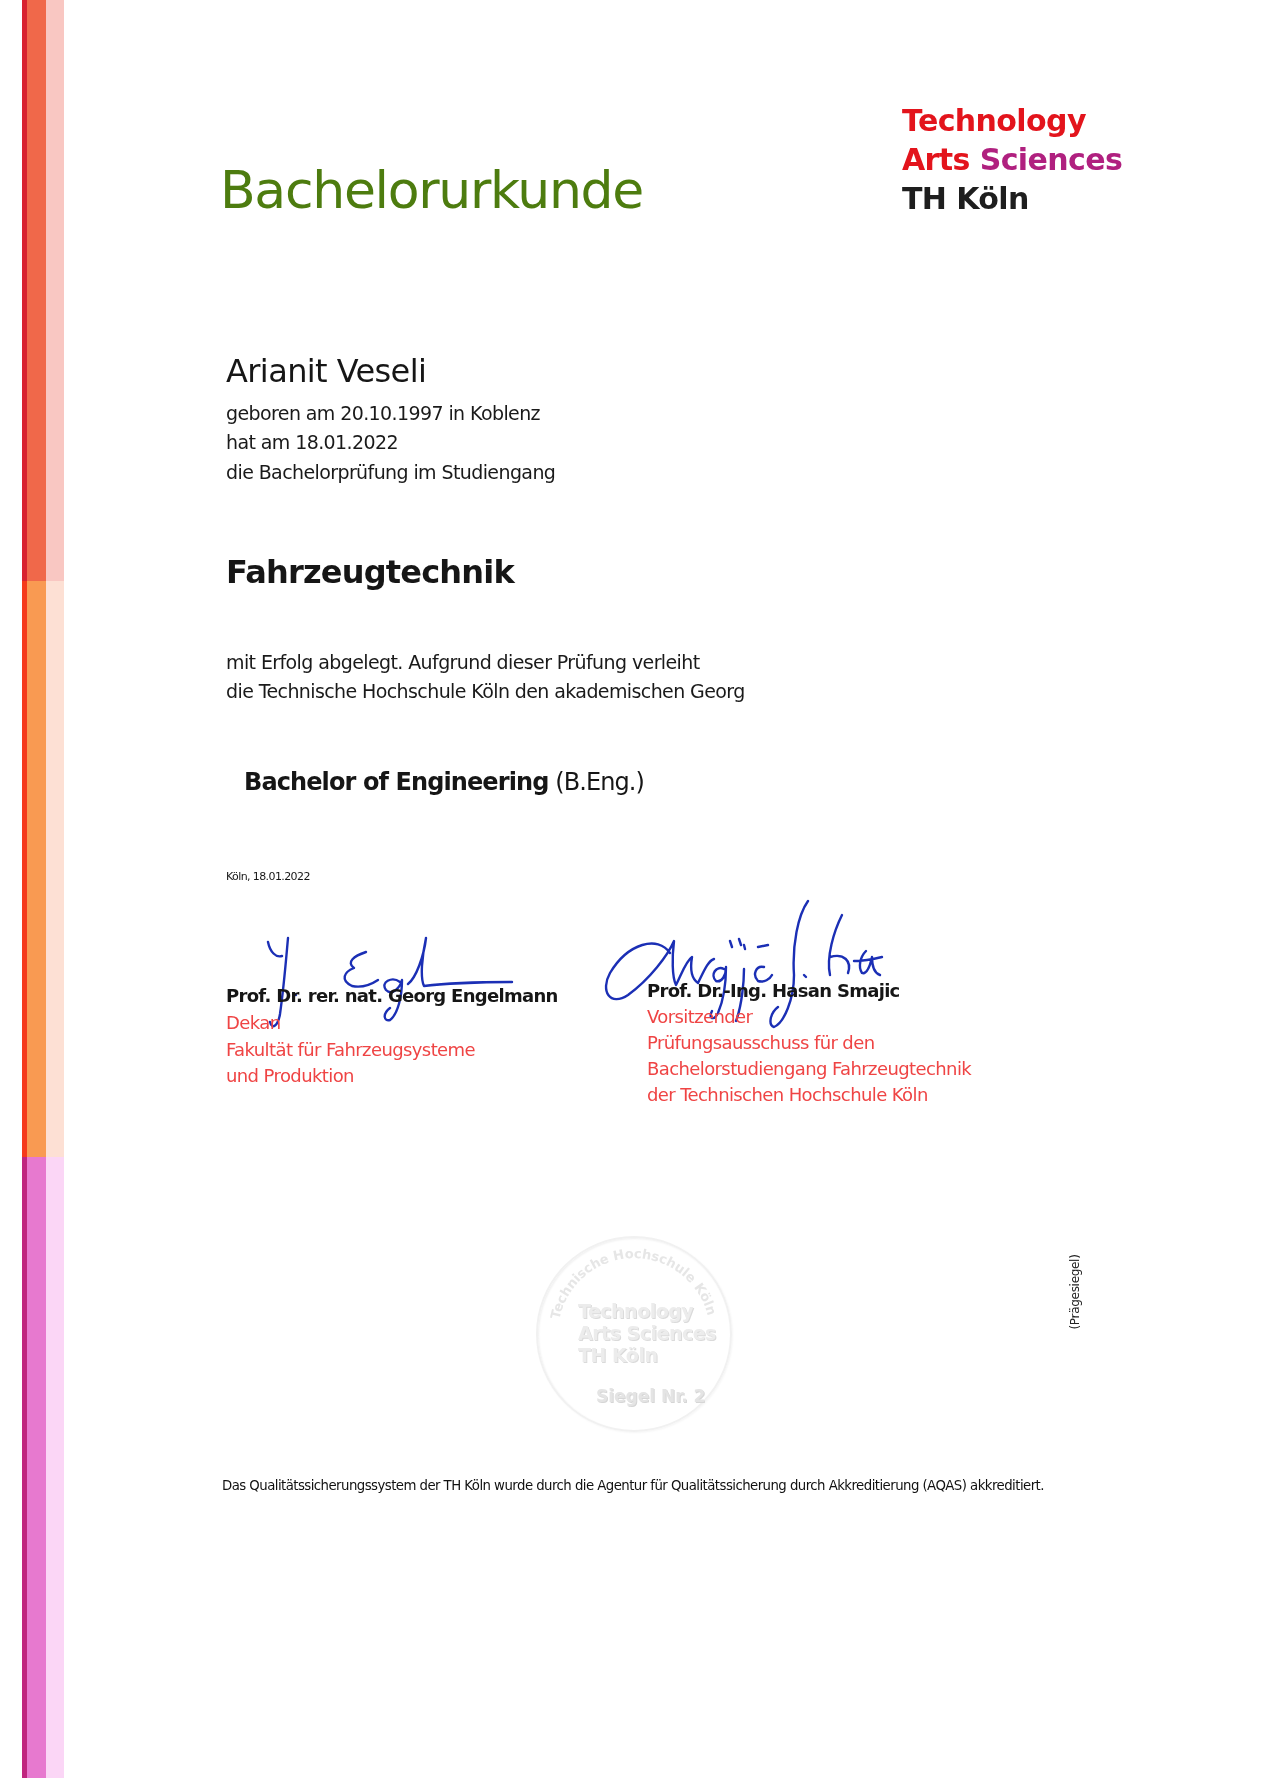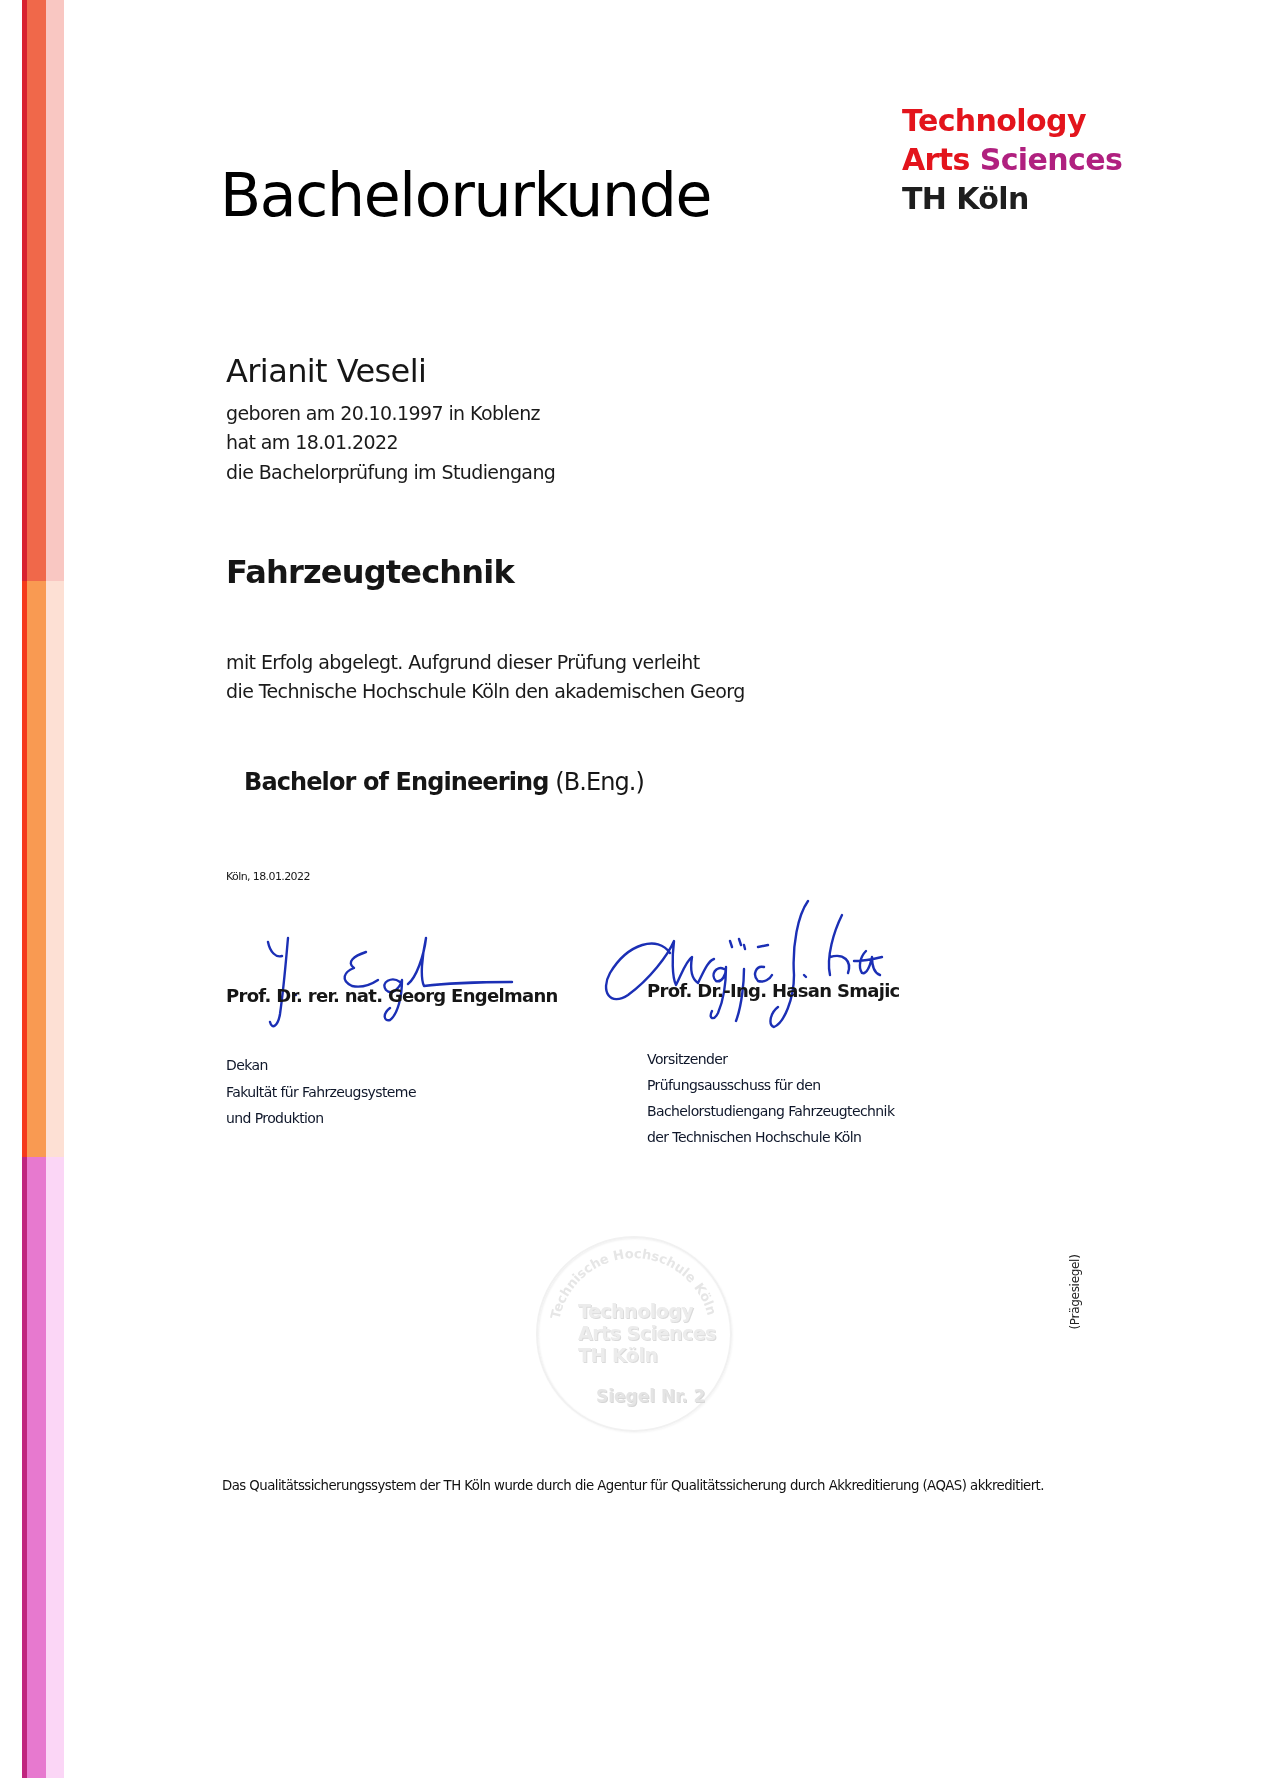--- a/index.html
+++ b/index.html
@@ -20,35 +20,35 @@
   .seg3 { top: 1157px; height: 621px; }
 
   
   .logo { position: absolute; left: 902px; top: 101px; font-family: "DejaVu Sans", sans-serif;
           font-weight: bold; font-size: 30px; line-height: 39px; letter-spacing: -0.6px; }
   .logo .l1 { color: var(--red); }
   .logo .l2a { color: var(--red); }
   .logo .l2b { color: var(--purple); }
   .logo .l3 { color: #1e1e1e; }
 
-  .title { left: 220px; top: 160px; font-size: 60px; font-weight: normal; letter-spacing: -1.3px; color: #000000; }
+  .title { left: 220px; top: 160px; font-size: 52px; font-weight: normal; letter-spacing: -1.3px; color: #4d7c0f; }
 
   .name { left: 226px; top: 352px; font-size: 32px; letter-spacing: -0.6px; }
   .body-line { font-size: 19px; letter-spacing: -0.6px; color: #1a1a1a; }
 
   .program { left: 226px; top: 553px; font-size: 32px; font-weight: bold; letter-spacing: -0.8px; }
 
   .degree { left: 244px; top: 768px; font-size: 24px; letter-spacing: -0.9px; }
   .degree b { font-weight: bold; }
   .degree span.abbr { font-weight: normal; }
 
   .place-date { left: 226px; top: 870px; font-size: 11px; letter-spacing: -0.6px; }
 
   .sig-name { font-size: 18px; font-weight: bold; letter-spacing: -0.7px; }
-  .sig-line { font-size: 14px; letter-spacing: -0.6px; color: #0f172a; margin-top: 45px; }
+  .sig-line { font-size: 18px; letter-spacing: -0.6px; color: #ef4444; }
 
   svg.sign { position: absolute; overflow: visible; }
 
   .seal { position: absolute; left: 536px; top: 1236px; width: 192px; height: 192px;
           border-radius: 50%; border: 2px solid #f1f1f1;
           box-shadow: inset 1px 1px 2px rgba(0,0,0,0.06), 1px 1px 2px rgba(0,0,0,0.04); }
   .seal-text { position: absolute; left: 40px; top: 62px; color: #ececec; font-size: 19px; font-weight: bold;
                line-height: 22px; letter-spacing: -0.5px;
                text-shadow: 1px 1px 0 #dadada, -1px -1px 0 #ffffff; }
   .seal-bottom { position: absolute; left: 58px; top: 148px; color: #e4e4e4; font-size: 17px; font-weight: bold;

